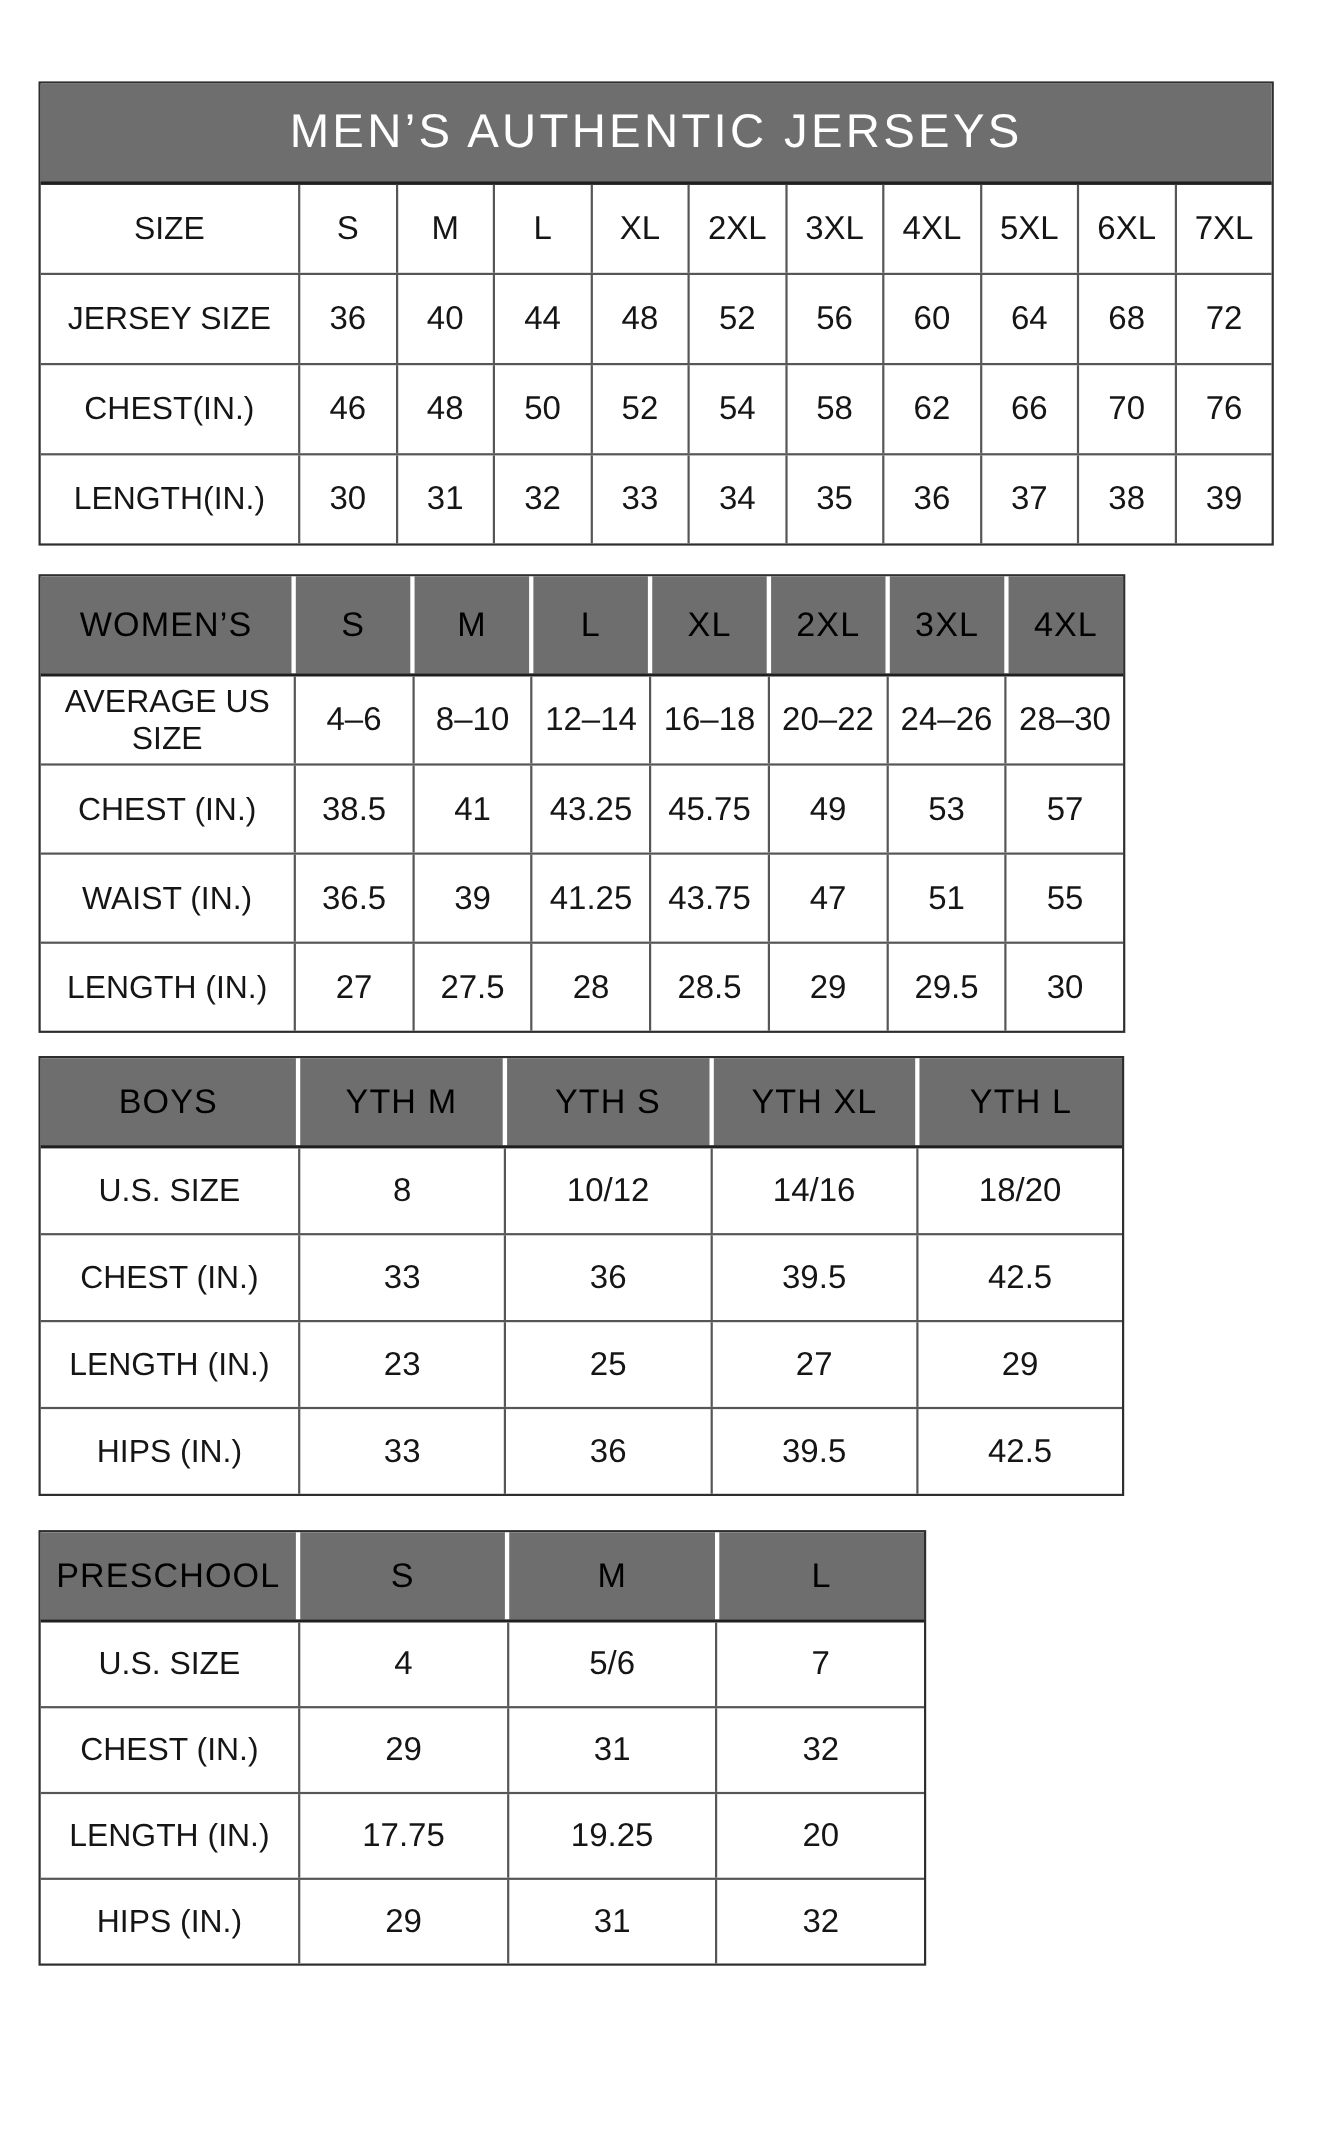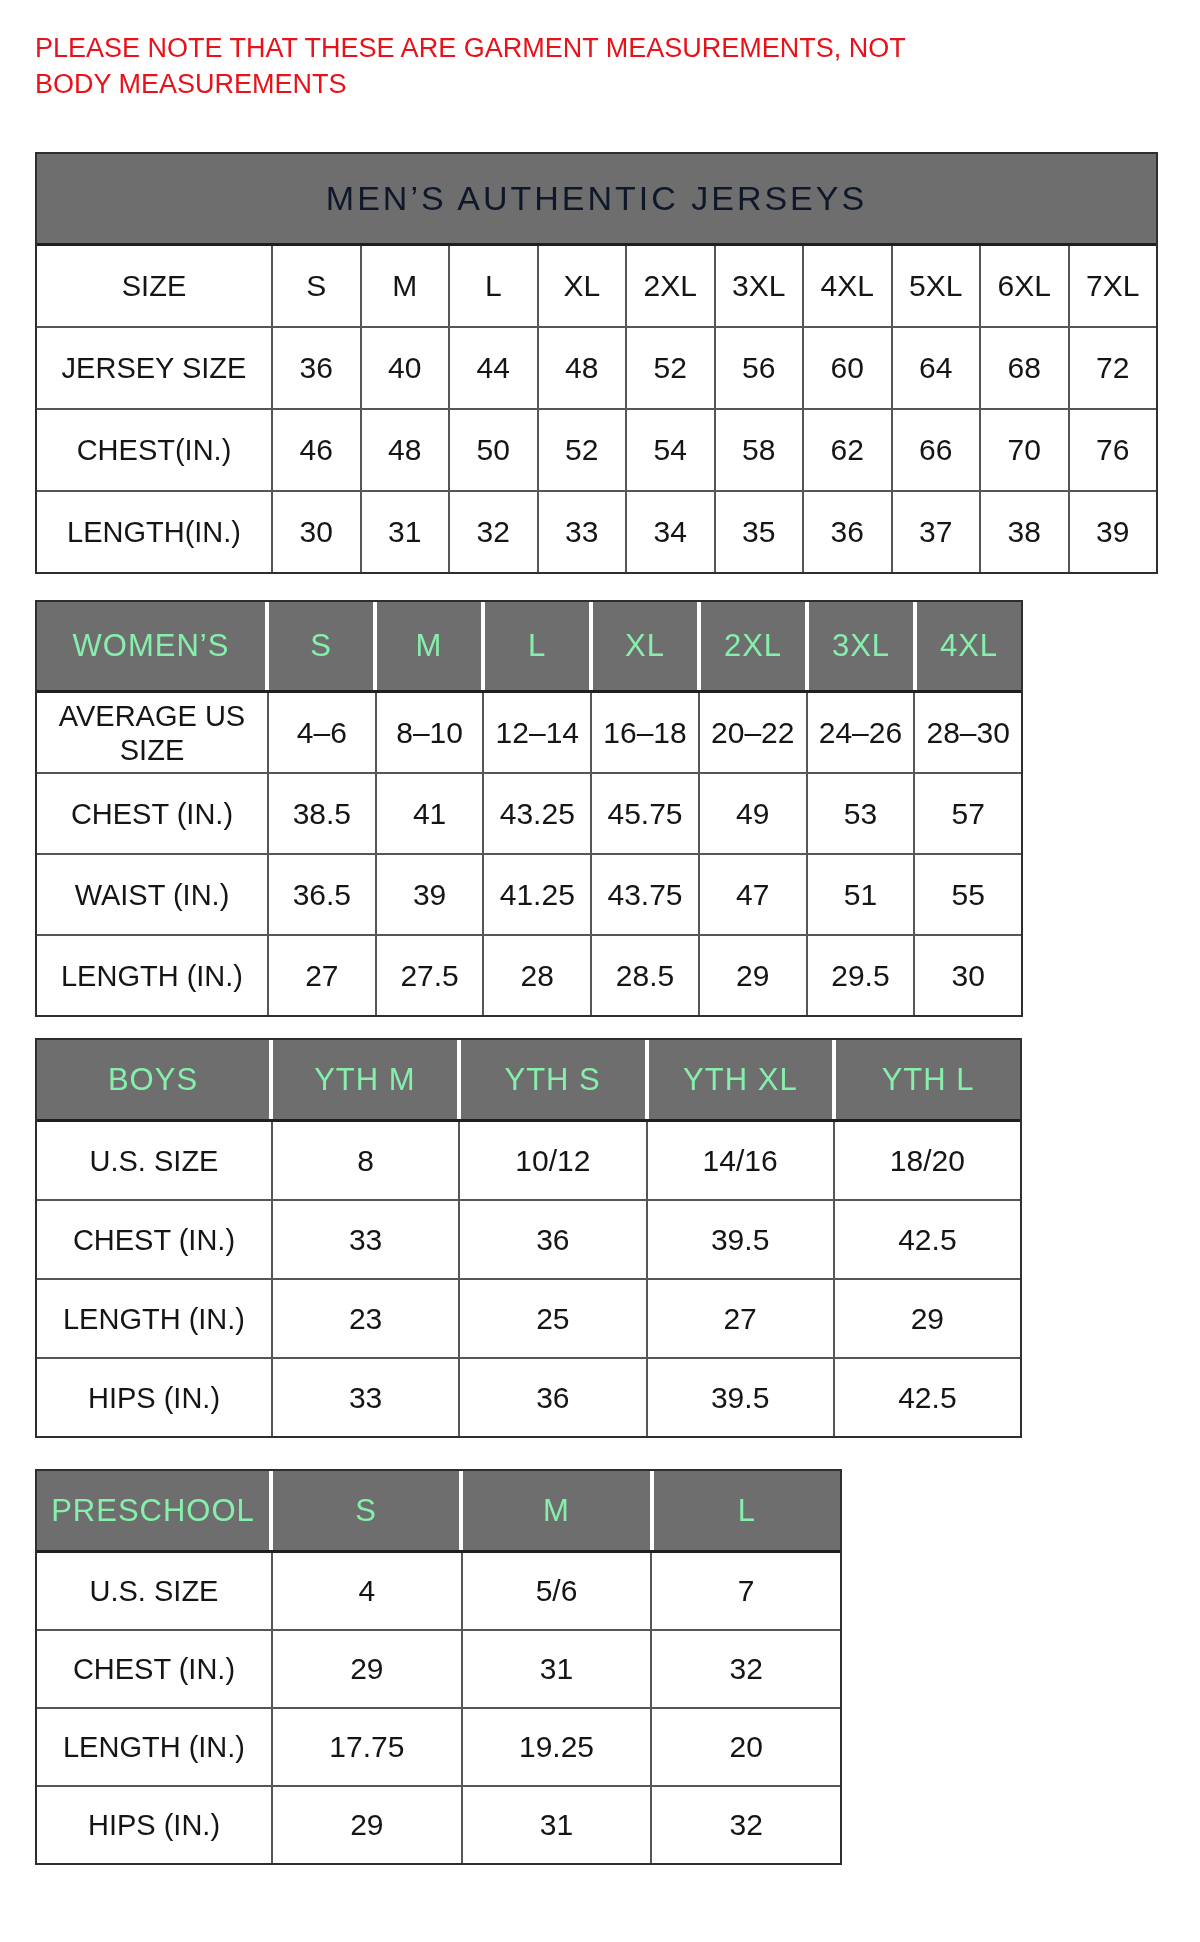--- a/index.html
+++ b/index.html
@@ -25,49 +25,48 @@
   }
 
   
   .tbl{border:2px solid #2e2e2e;box-sizing:border-box;background:#fff;}
   .mens     {width:1123px;--labelw:236px;--rowh:80px;--headh:89px;margin-top:50px;}
   .womens   {width:988px; --labelw:232px;--rowh:79px;--headh:88px;margin-top:26px;}
   .boys     {width:987px; --labelw:236px;--rowh:77px;--headh:79px;margin-top:21px;}
   .preschool{width:807px; --labelw:236px;--rowh:76px;--headh:79px;margin-top:31px;}
 
   .t-banner{
-    height:var(--headh);background:var(--gray,#6e6e6e);color:#0f172a;
+    height:var(--headh);background:var(--gray,#6e6e6e);color:#ffffff;
     display:flex;align-items:center;justify-content:center;
-    font-size:34px;letter-spacing:3px;
+    font-size:43px;letter-spacing:3px;
     border-bottom:3px solid #1f1f1f;
   }
   .t-row{display:flex;height:var(--rowh);}
   .t-row.t-head{height:var(--headh);border-bottom:3px solid #1f1f1f;}
   .t-row:not(.t-head):not(:last-child){border-bottom:2px solid #565656;}
 
   .c{
     flex:1 1 0;min-width:0;display:flex;align-items:center;justify-content:center;
     text-align:center;font-size:30px;color:#151515;
     border-right:2px solid #565656;padding:0 4px;box-sizing:border-box;
     line-height:34px;
   }
   .c:last-child{border-right:none;}
   .first{flex:0 0 var(--labelw);font-size:29px;}
   .t-head .c{
-    background:var(--gray,#6e6e6e);color:#86efac;font-size:31px;
+    background:var(--gray,#6e6e6e);color:#000000;font-size:31px;
     border-right:4px solid #ffffff;letter-spacing:1px;
   }
   .t-head .c:last-child{border-right:none;}
 </style>
 </head>
 <body>
 
 <main class="wrap">
 
-  <p class="note">PLEASE NOTE THAT THESE ARE GARMENT MEASUREMENTS, NOT BODY MEASUREMENTS</p>
 
   <section class="tbl mens">
       <div class="t-banner">MEN’S AUTHENTIC JERSEYS</div>
       <div class="t-row">
         <div class="c first">SIZE</div>
         <div class="c">S</div>
         <div class="c">M</div>
         <div class="c">L</div>
         <div class="c">XL</div>
         <div class="c">2XL</div>

